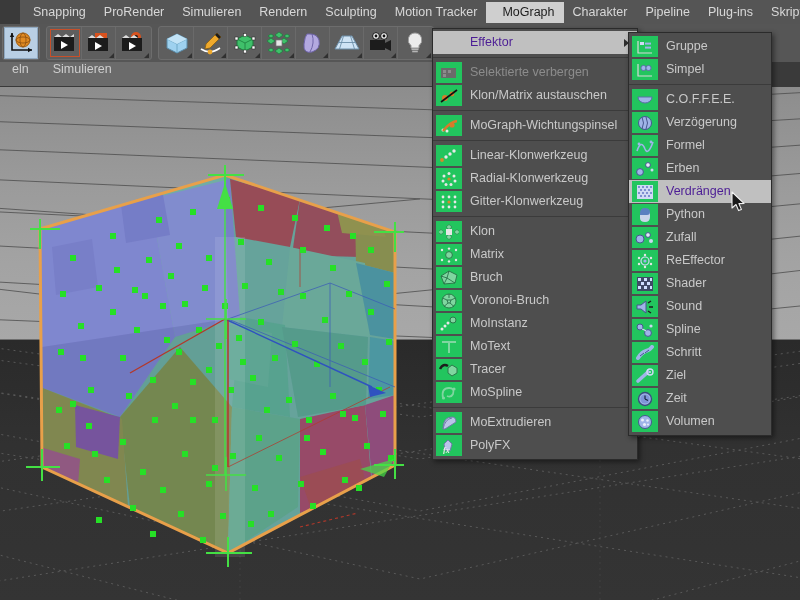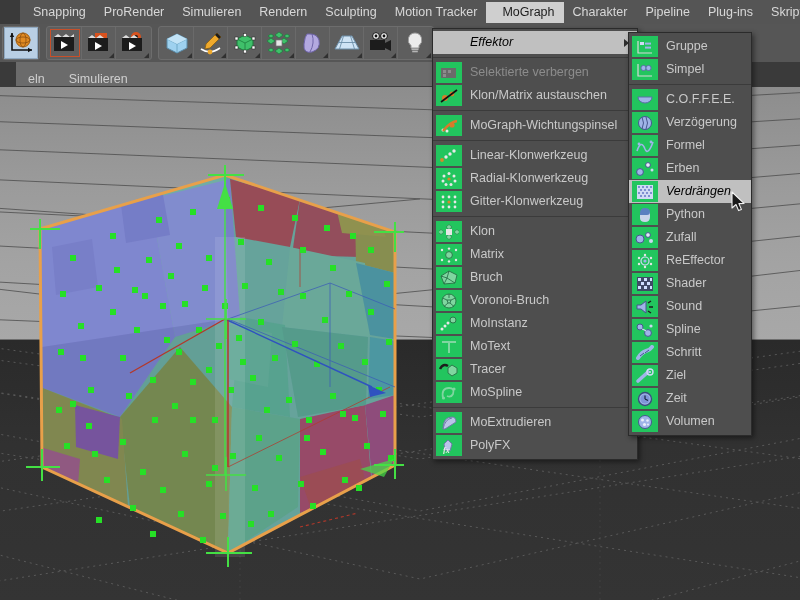--- a/index.html
+++ b/index.html
@@ -59,23 +59,23 @@
   .tbtn .corner {
     position: absolute; right: 1px; bottom: 1px;
     width: 0; height: 0;
     border-left: 5px solid transparent;
     border-bottom: 5px solid #303030;
   }
   .tbtn.outline { outline: 1px solid #c8502a; outline-offset: -3px; }
 
   
   .toolbar2 {
-    position: absolute; left: 16px; top: 62px; width: 660px; height: 24px;
+    position: absolute; left: 0; top: 62px; width: 660px; height: 24px;
     background: #6b6b6b;
-    display: flex; align-items: flex-end;
+    display: flex; align-items: flex-start;
     z-index: 29;
   }
   .tb2-label {
     font-size: 12.5px; color: #cfcfcf; padding: 0 12px;
     white-space: nowrap;
   }
   .tb2-spacer { flex: 1; }
   .move-icon { margin-right: 18px; }
 
   
@@ -102,30 +102,30 @@
   
   .menu {
     position: absolute;
     background: #4e4e4e;
     border: 1px solid #2b2b2b;
     box-shadow: 2px 2px 5px rgba(0,0,0,0.45);
     z-index: 60;
     padding: 2px 0;
   }
   #menu-mograph { left: 432px; top: 28px; width: 206px; }
-  #menu-effektor { left: 628px; top: 32px; width: 124px; }
+  #menu-effektor { left: 628px; top: 32px; width: 144px; }
 
   .mi {
     display: flex; align-items: center;
     height: 23px;
     position: relative;
     cursor: default;
   }
   .mi.hl { background: #c0c0c0; }
-  .mi.hl .mi-label { color: #000000; font-style: italic; }
+  .mi.hl .mi-label { color: #4c1d95; }
   .mi-icon {
     width: 26px; height: 21px;
     margin-left: 3px;
     background: #22c55e;
     display: flex; align-items: center; justify-content: center;
     flex: 0 0 26px;
   }
   .mi-icon.blank { background: transparent; }
   .mi-label {
     font-size: 12.5px;

